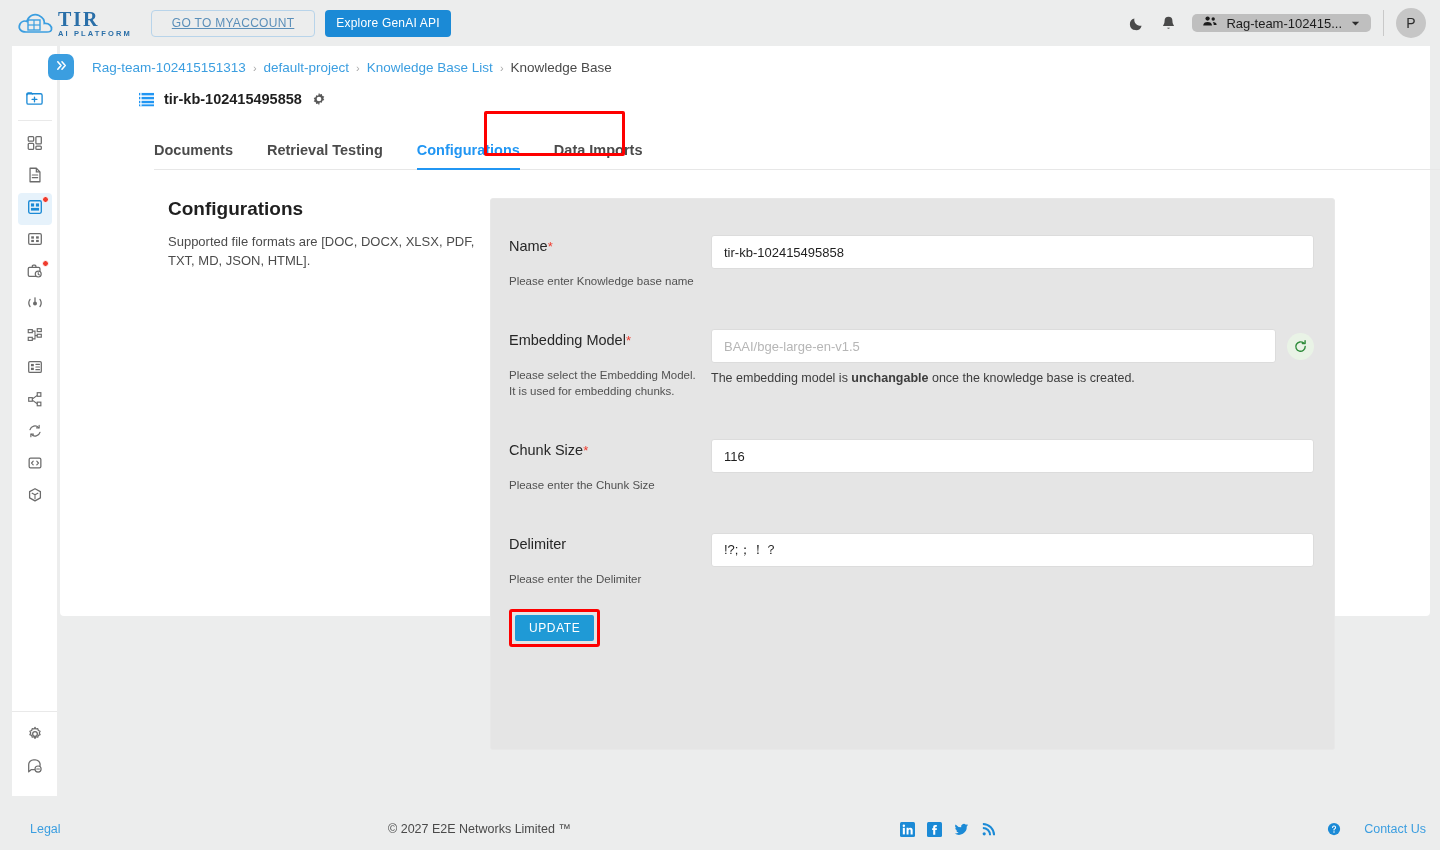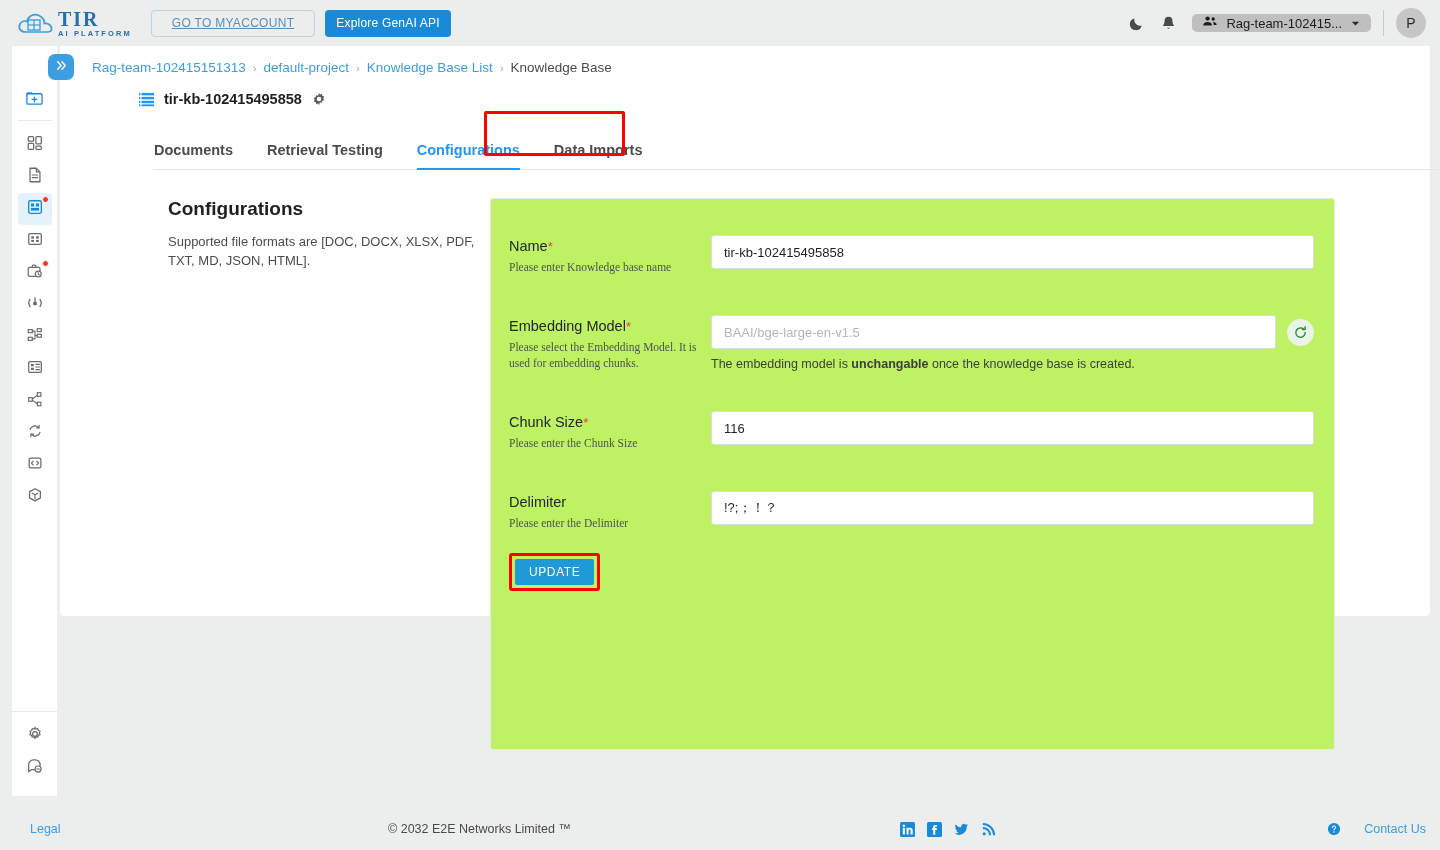--- a/index.html
+++ b/index.html
@@ -125,28 +125,28 @@
     border: 3px solid #fe0000; border-radius: 2px; pointer-events: none;
   }
 
   .content { display: flex; padding: 28px 0 0 0; }
   .left-col { width: 420px; padding-left: 108px; }
   .left-col h2 { font-size: 19px; font-weight: 700; color: #1f1f1f; }
   .left-col p { font-size: 13px; color: #4c4c4c; margin-top: 13px; line-height: 1.45; }
 
   .form-card {
     margin-left: 10px; width: 845px; min-height: 552px;
-    border: 1px solid #e8e8e8; border-radius: 3px; background: #bef264;
+    border: 1px solid #e8e8e8; border-radius: 3px; background: #e5e5e5;
     padding: 36px 20px 28px 18px;
   }
   .field-row { display: flex; margin-bottom: 40px; }
   .field-label { width: 202px; padding-right: 14px; padding-top: 2px; }
   .field-label .lbl { font-size: 14.5px; color: #272727; }
   .field-label .req { color: #ef3b2d; font-size: 13px; }
-  .field-label .hint { font-size: 11.5px; color: #515151; margin-top: 4px; line-height: 1.4; font-family: Liberation Serif, serif; }
+  .field-label .hint { font-size: 11.5px; color: #515151; margin-top: 18px; line-height: 1.4; }
   .field-ctrl { flex: 1; }
   .inp {
     width: 100%; height: 34px; border: 1px solid #dcdcdc; border-radius: 3px;
     padding: 0 12px; font-size: 13px; color: #1f1f1f; background: #fff;
     font-family: "Liberation Sans", sans-serif; outline: none;
   }
   .inp::placeholder { color: #b6b6b6; }
   .inp-row { display: flex; align-items: center; gap: 11px; }
   .refresh-btn {
     width: 27px; height: 27px; border-radius: 50%; background: #e9f3e6;
@@ -512,21 +512,21 @@
             <button class="btn-update">UPDATE</button>
           </div>
         </div>
 
       </div>
     </div>
   </div>
 
   <div class="footer">
     <span class="legal">Legal</span>
-    <span class="copy">© 2032 E2E Networks Limited ™</span>
+    <span class="copy">© 2027 E2E Networks Limited ™</span>
     <span class="social">
       <span>
         <svg width="15" height="15" viewBox="0 0 16 16">
           <rect width="16" height="16" rx="1.6" fill="#1b8ad6"></rect>
           <rect x="3" y="6.2" width="2.2" height="7" fill="#fff"></rect>
           <circle cx="4.1" cy="4" r="1.3" fill="#fff"></circle>
           <path d="M7 6.2h2.1v1c.4-.7 1.2-1.2 2.1-1.2 1.5 0 2.3 1 2.3 2.7v4.5h-2.2V9.2c0-.8-.3-1.3-1-1.3s-1.2.5-1.2 1.3v4h-2.1z" fill="#fff"></path>
         </svg>
       </span>
       <span>

